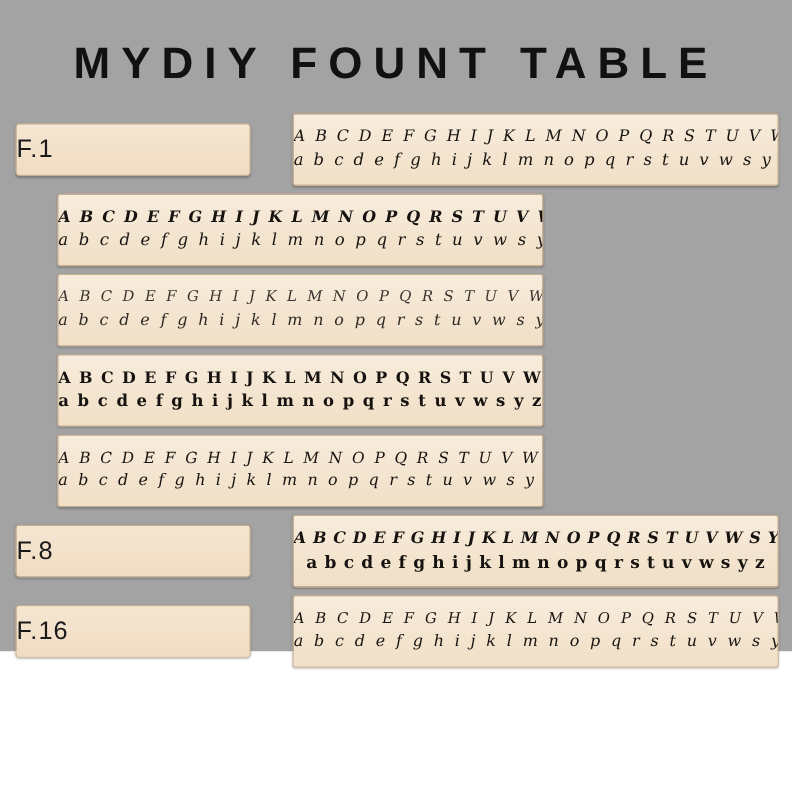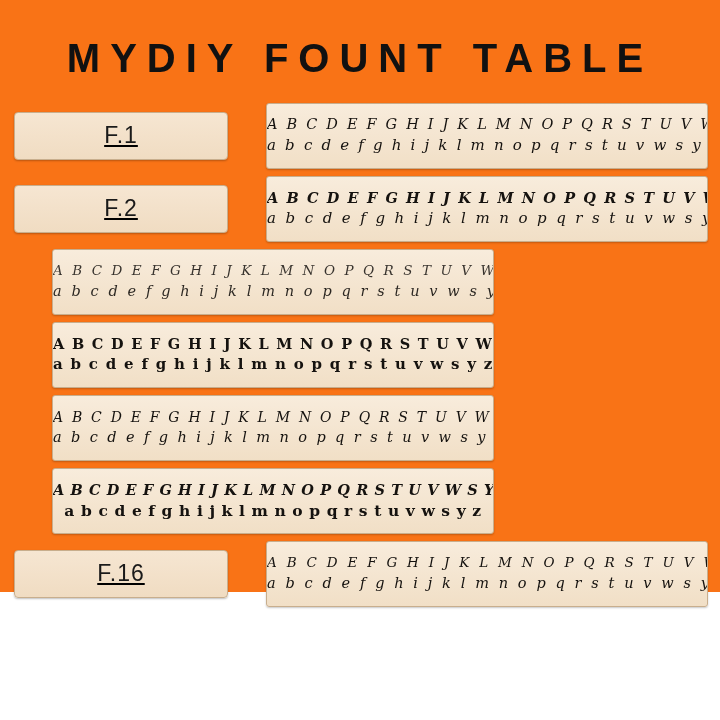--- a/index.html
+++ b/index.html
@@ -12,21 +12,21 @@
     height: 720px;
     font-family: "Liberation Sans", sans-serif;
     overflow: hidden;
     position: relative;
   }
   .page {
     width: 720px;
     height: 592px;
     box-sizing: border-box;
     position: relative;
-    background: #f97316;
+    background: #a3a3a3;
   }
   .title {
     text-align: center;
     font-family: "Liberation Sans", sans-serif;
     font-weight: bold;
     font-size: 40px;
     letter-spacing: 10px;
     color: #111111;
     padding-top: 36px;
     padding-bottom: 10px;
@@ -44,23 +44,22 @@
   }
   .label-plate {
     width: 212px;
     height: 46px;
     background: linear-gradient(#f6e6d2, #f0dcc2);
     border: 1px solid #c8ae8d;
     border-radius: 4px;
     box-shadow: 0 1px 2px rgba(0,0,0,0.25);
     display: flex;
     align-items: center;
-    justify-content: center;
+    justify-content: flex-start;
     flex: none;
-    text-decoration: underline;
   }
   .label-text {
     font-family: "Liberation Sans", sans-serif;
     font-size: 23px;
     font-weight: normal;
     color: #1a1a1a;
     letter-spacing: 1px;
   }
   .sample-plate {
     margin-left: 38px;
@@ -121,23 +120,20 @@
       <div class="label-plate">
         <span class="label-text">F.1</span>
       </div>
       <div class="sample-plate">
         <div class="sample-line f-script-upper">A B C D E F G H I J K L M N O P Q R S T U V W S Y Z</div>
         <div class="sample-line f-script-lower">a b c d e f g h i j k l m n o p q r s t u v w s y z</div>
       </div>
     </div>
 
     <div class="row">
-      <div class="label-plate">
-        <span class="label-text">F.2</span>
-      </div>
       <div class="sample-plate">
         <div class="sample-line f-fancy-upper">A B C D E F G H I J K L M N O P Q R S T U V W S Y Z</div>
         <div class="sample-line f-fancy-lower">a b c d e f g h i j k l m n o p q r s t u v w s y z</div>
       </div>
     </div>
 
     <div class="row">
       <div class="sample-plate">
         <div class="sample-line f-thin-upper">A B C D E F G H I J K L M N O P Q R S T U V W S Y Z</div>
         <div class="sample-line f-thin-lower">a b c d e f g h i j k l m n o p q r s t u v w s y z</div>
@@ -152,20 +148,23 @@
     </div>
 
     <div class="row">
       <div class="sample-plate">
         <div class="sample-line f-italic-upper">A B C D E F G H I J K L M N O P Q R S T U V W S Y Z</div>
         <div class="sample-line f-italic-lower">a b c d e f g h i j k l m n o p q r s t u v w s y z</div>
       </div>
     </div>
 
     <div class="row">
+      <div class="label-plate">
+        <span class="label-text">F.8</span>
+      </div>
       <div class="sample-plate">
         <div class="sample-line f-goth-upper">A B C D E F G H I J K L M N O P Q R S T U V W S Y Z</div>
         <div class="sample-line f-goth-lower">a b c d e f g h i j k l m n o p q r s t u v w s y z</div>
       </div>
     </div>
 
     <div class="row">
       <div class="label-plate">
         <span class="label-text">F.16</span>
       </div>

